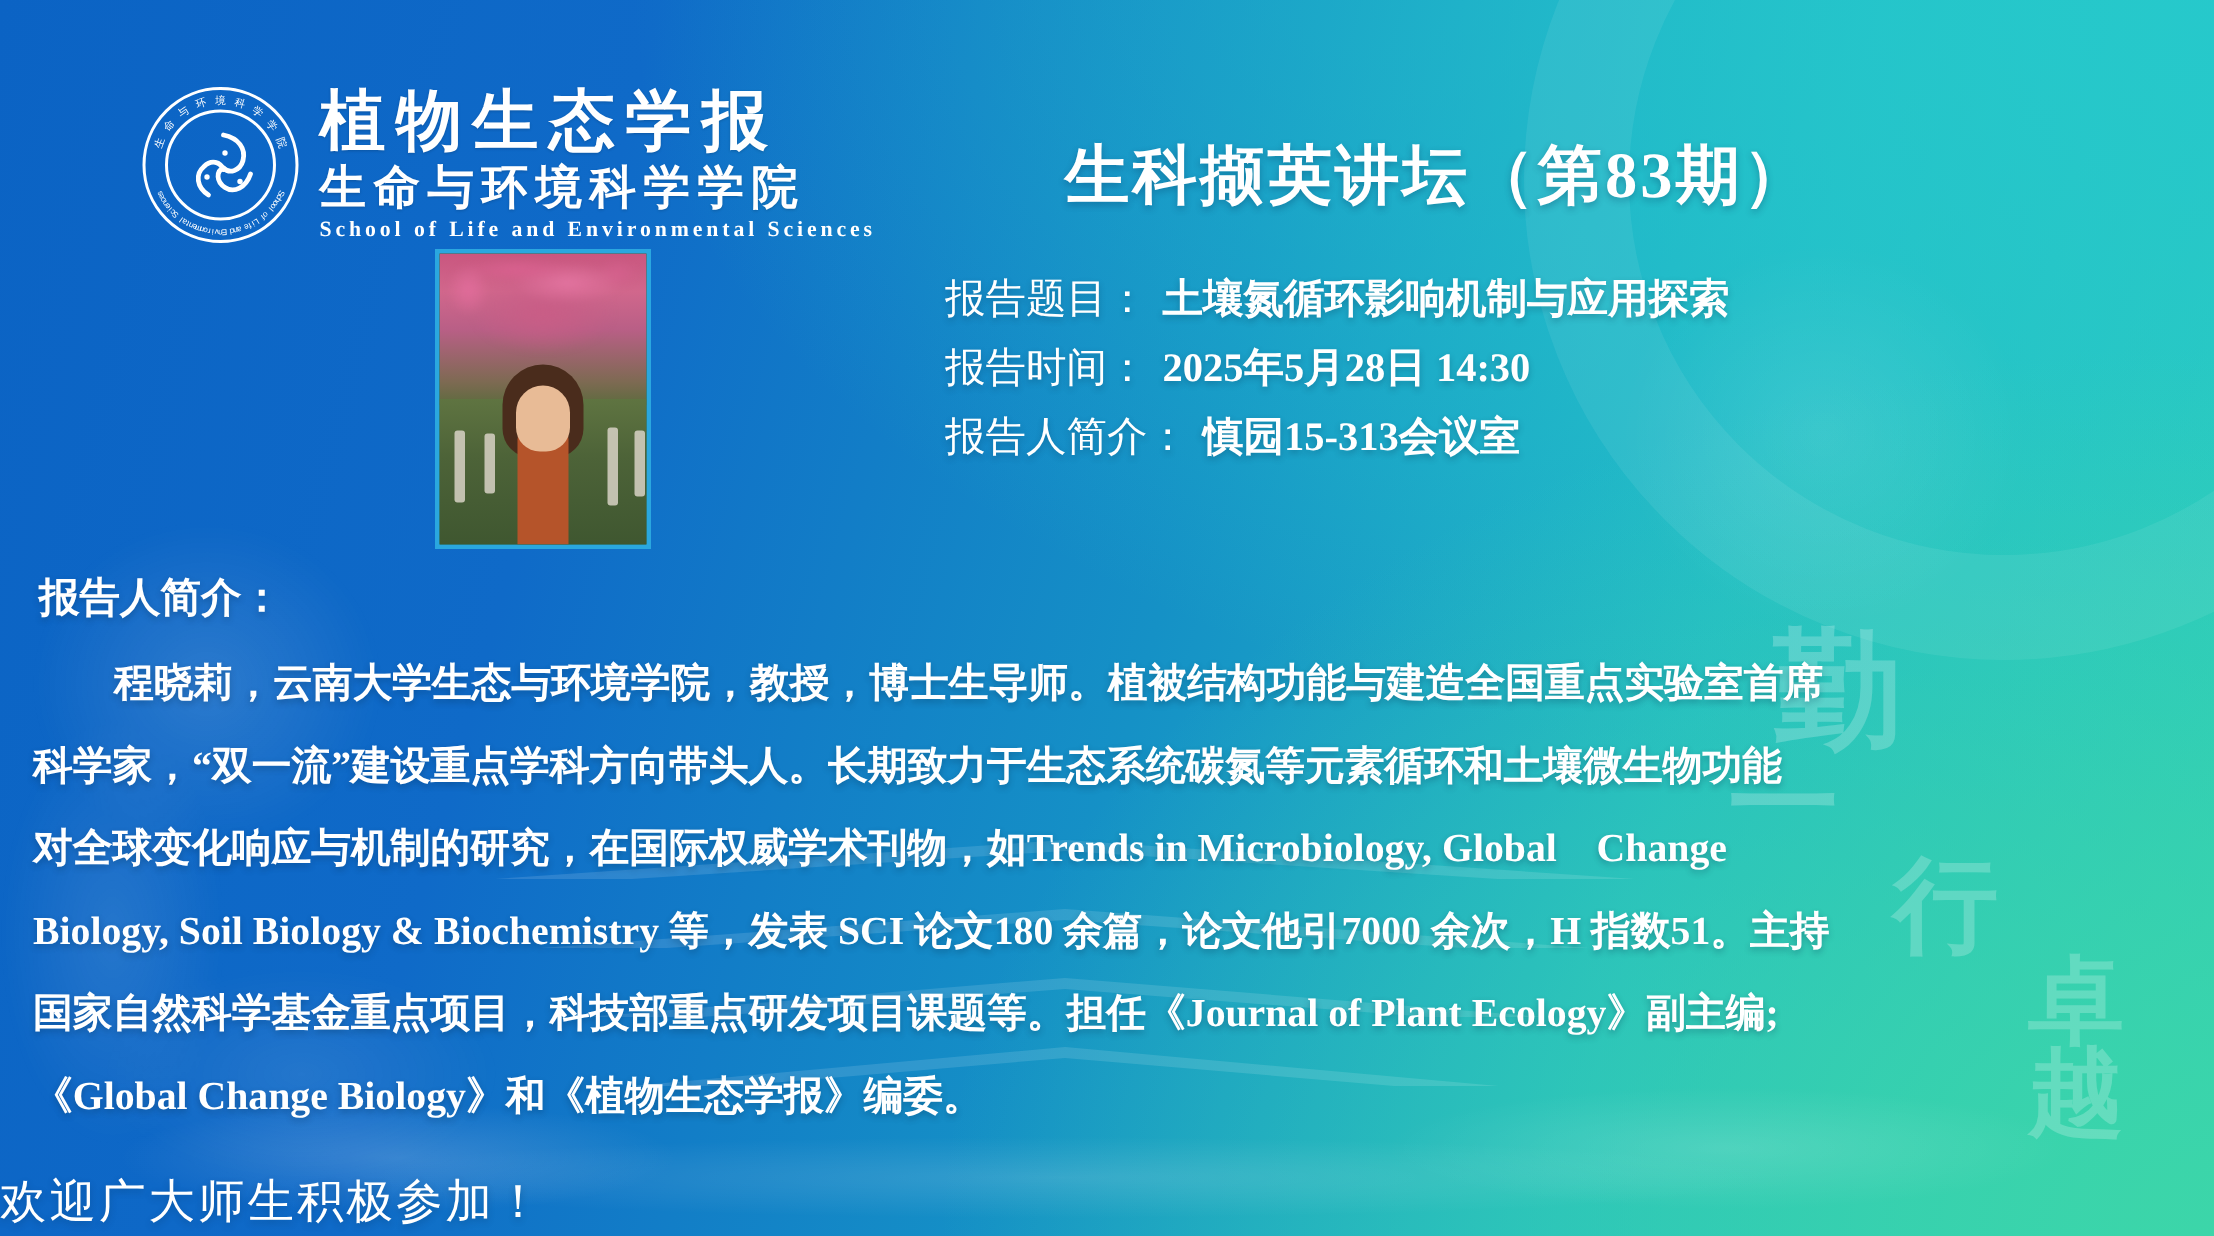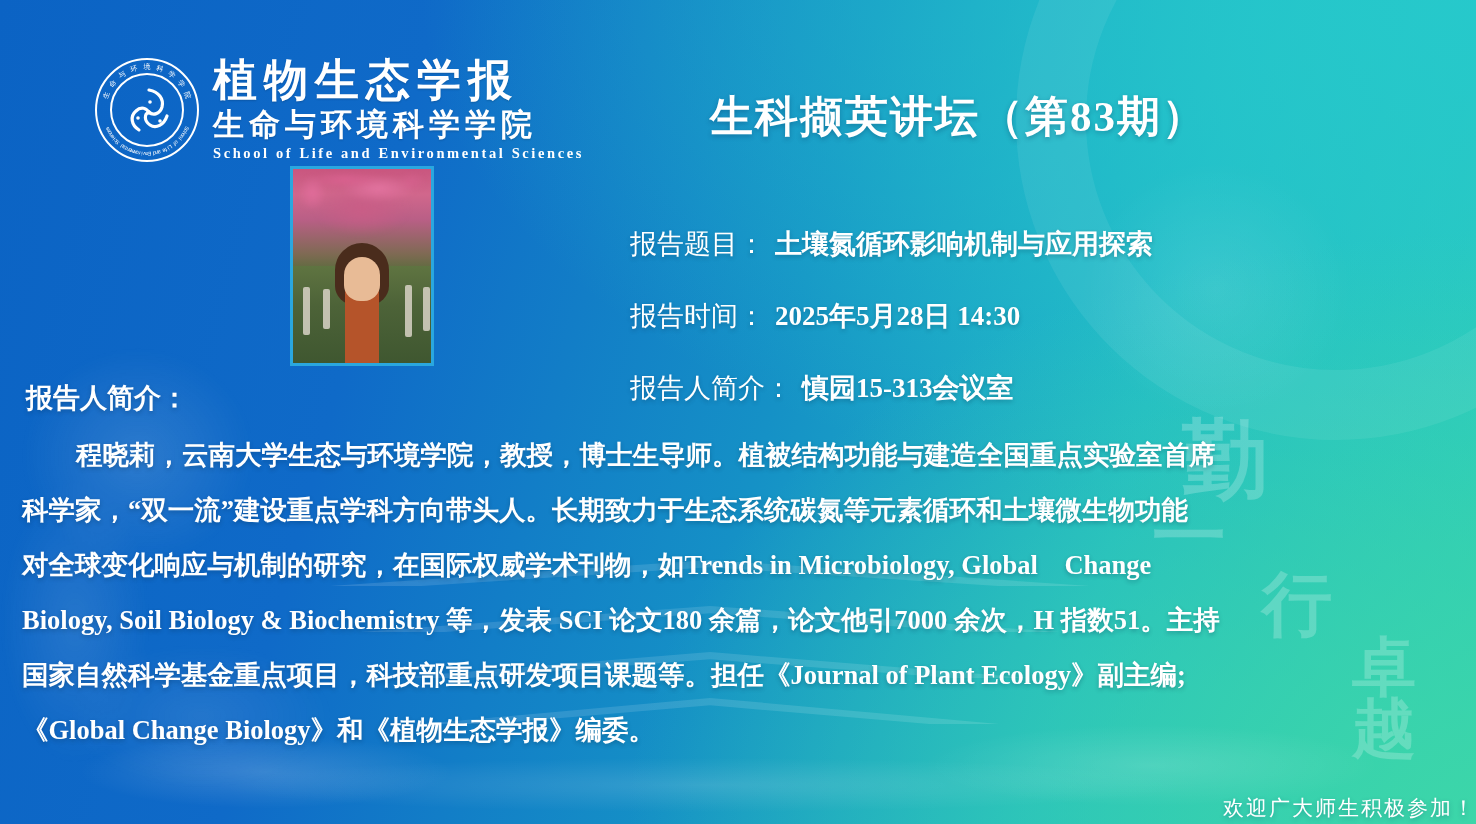--- a/index.html
+++ b/index.html
@@ -167,21 +167,20 @@
   .info{
     position:absolute;left:630px;top:186px;width:800px;
     color:#ffffff;
     font-family:"Liberation Serif","DejaVu Serif",serif;
   }
   .info-row{
     display:flex;align-items:baseline;
     font-size:27px;line-height:1.0;margin-bottom:19px;
     text-shadow:0 2px 4px rgba(0,40,70,.28);
     white-space:nowrap;
-    margin-top:45px;
   }
   .info-label{flex:0 0 auto;}
   .info-value{margin-left:10px;font-weight:600;}
   
   .bio-heading{
     position:absolute;left:26px;top:380px;
     font-size:27px;color:#ffffff;font-weight:700;
     font-family:"Liberation Serif","DejaVu Serif",serif;
     text-shadow:0 2px 4px rgba(0,40,70,.28);
   }
@@ -189,22 +188,22 @@
     position:absolute;left:22px;top:428px;width:1432px;
     color:#ffffff;font-size:26.5px;line-height:55px;
     font-family:"Liberation Serif","DejaVu Serif",serif;
     text-shadow:0 2px 4px rgba(0,40,70,.30);
     font-weight:600;
   }
   .bio-line{white-space:nowrap;height:55px;}
   .bio-line.indent{text-indent:54px;}
   
   .footer{
-    position:absolute;left:0;right:0;bottom:2px;text-align:right;
-    font-size:21px;color:#ffffff;letter-spacing:2px;
+    position:absolute;left:0;right:0;bottom:2px;text-align:left;
+    font-size:31px;color:#ffffff;letter-spacing:2px;
     font-family:"Liberation Serif","DejaVu Serif",serif;
     text-shadow:0 2px 5px rgba(0,50,90,.30);
   }
 </style>
 </head>
 <body>
 
 <div id="poster">
 
   <div class="bg-tex">

